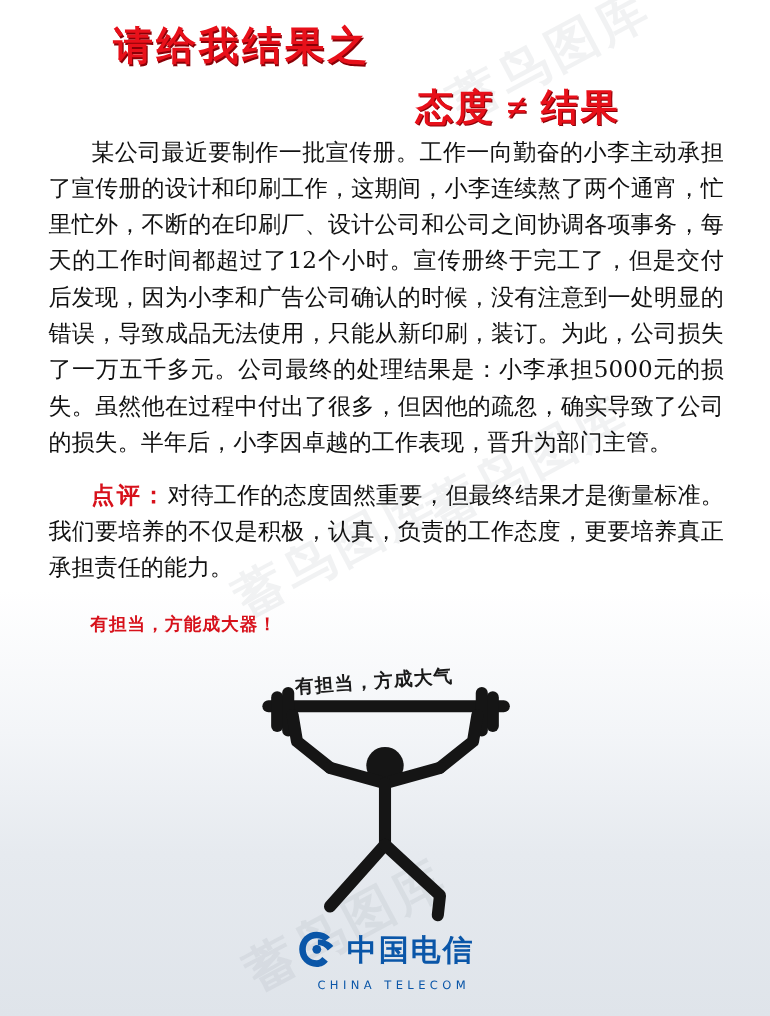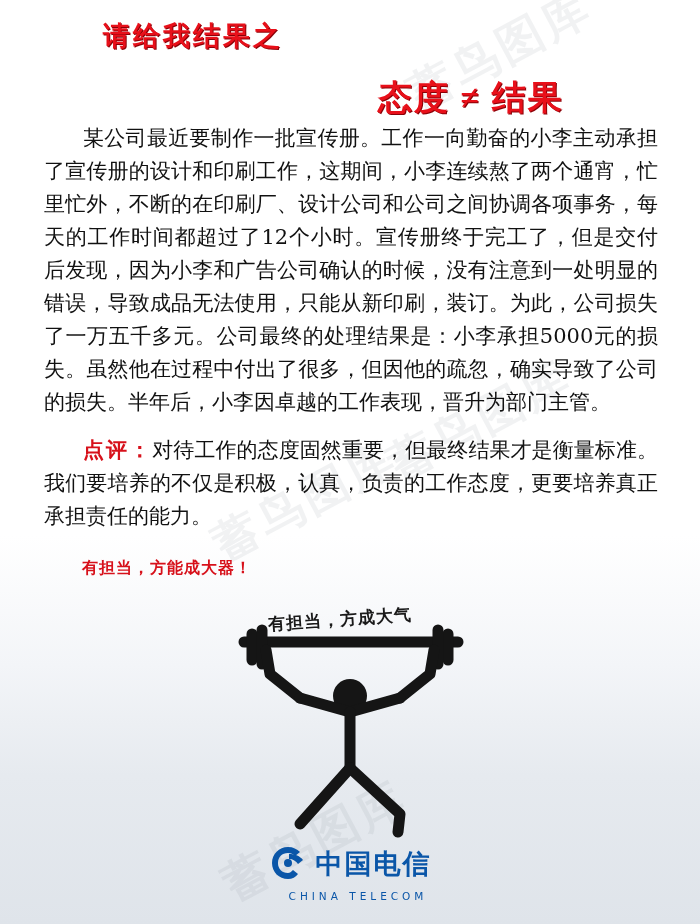--- a/index.html
+++ b/index.html
@@ -36,21 +36,21 @@
   .wm2 { top: 390px; left: 380px; font-size: 46px; }
   .wm3 { top: 470px; left: 205px; font-size: 46px; }
   .wm4 { top: 810px; left: 215px; font-size: 46px; }
 
   .title-1 {
     position: absolute;
     top: 18px;
     left: 103px;
     font-family: "DejaVu Serif", "Liberation Serif", serif;
     font-weight: bold;
-    font-size: 27px;
+    font-size: 36px;
     letter-spacing: 3px;
     color: #e8101a;
     text-shadow: 1px 1px 0 #8a0007;
   }
   .title-2 {
     position: absolute;
     top: 75px;
     left: 378px;
     font-family: Liberation Serif, serif;
     font-weight: bold;

